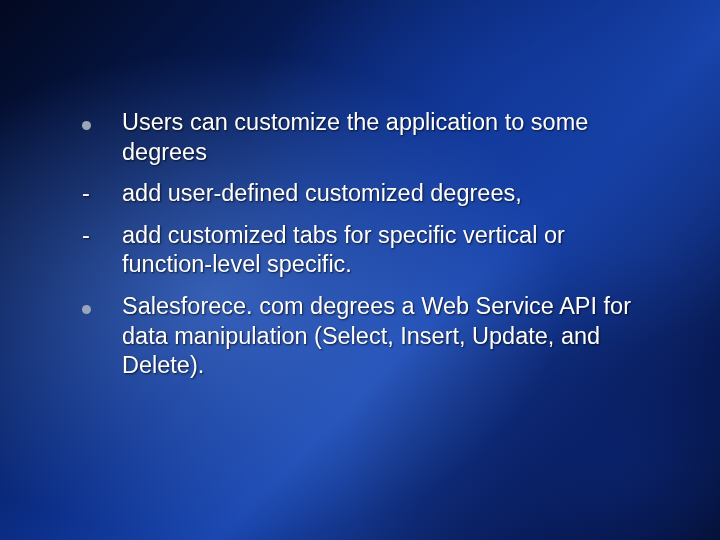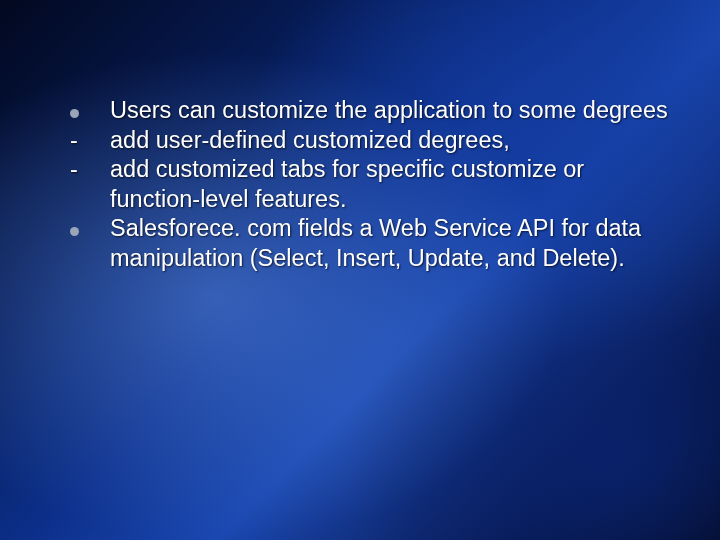--- a/index.html
+++ b/index.html
@@ -26,21 +26,21 @@
     top: 96px;
     left: 68px;
     right: 48px;
     font-size: 23.5px;
     line-height: 1.26;
     text-shadow: 1px 1px 2px rgba(0,0,0,0.7);
   }
   .item {
     display: flex;
     align-items: flex-start;
-    margin: 0;
+    margin: 12px;
     justify-content: center;
   }
   .marker {
     width: 40px;
     flex: 0 0 40px;
     text-align: left;
     padding-left: 2px;
   }
   .bullet-dot {
     display: inline-block;
@@ -69,22 +69,22 @@
       <span class="text">Users can customize the application to some degrees</span>
     </div>
 
     <div class="item">
       <span class="marker"><span class="dash">-</span></span>
       <span class="text">add user-defined customized degrees,</span>
     </div>
 
     <div class="item">
       <span class="marker"><span class="dash">-</span></span>
-      <span class="text">add customized tabs for specific customize or function-level features.</span>
+      <span class="text">add customized tabs for specific vertical or function-level specific.</span>
     </div>
 
     <div class="item">
       <span class="marker"><span class="bullet-dot"></span></span>
-      <span class="text">Salesforece. com fields a Web Service API for data manipulation (Select, Insert, Update, and Delete).</span>
+      <span class="text">Salesforece. com degrees a Web Service API for data manipulation (Select, Insert, Update, and Delete).</span>
     </div>
 
   </div>
 </div>
 
 </body></html>

